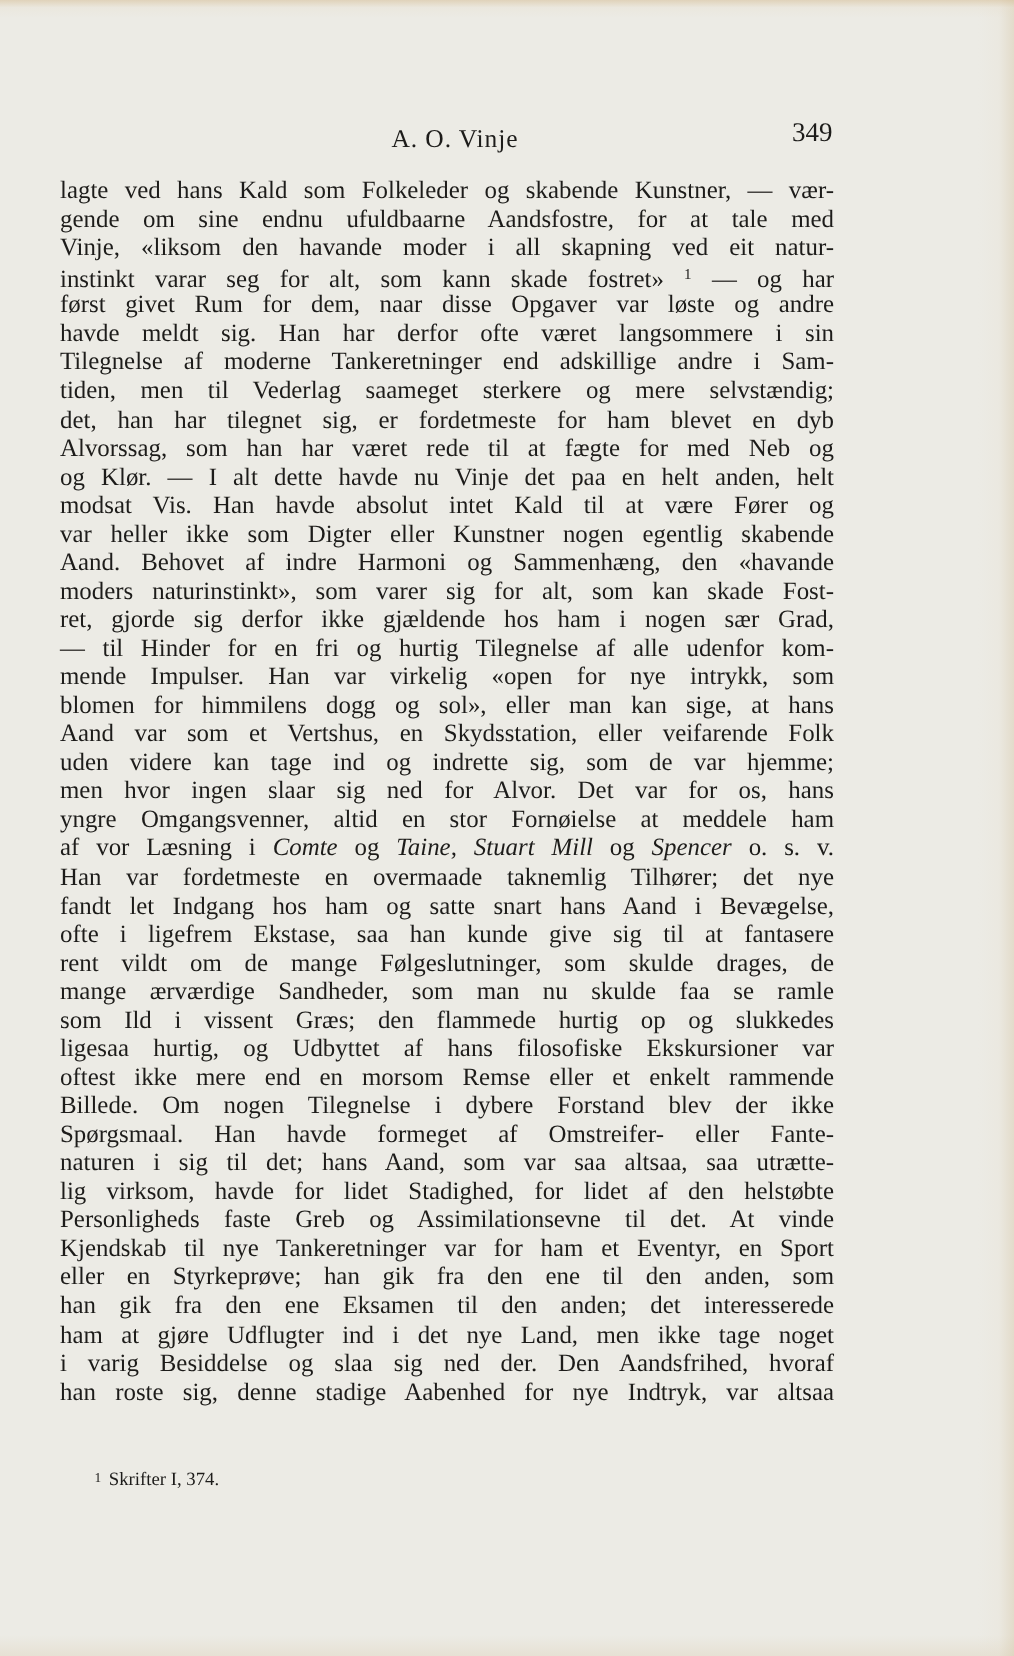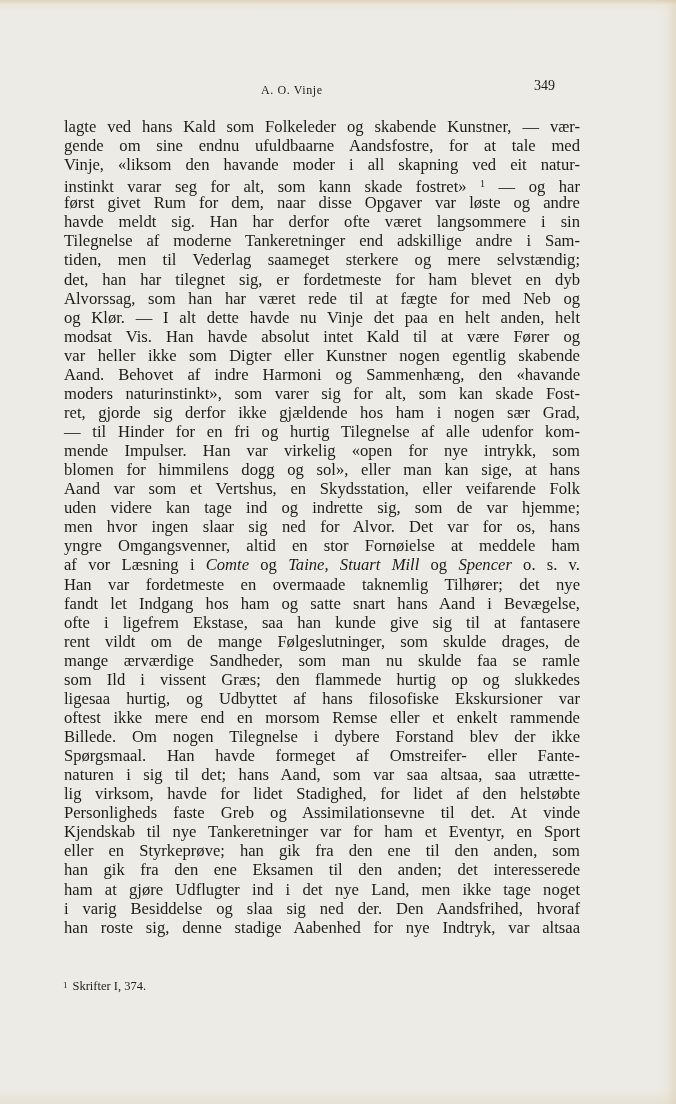--- a/index.html
+++ b/index.html
@@ -30,35 +30,34 @@
       position: absolute;
       top: 80px;
       left: 40px;
       width: 516px;
       height: 20px;
     }
     .running-title {
       position: absolute;
       left: 221px;
       top: 3px;
-      font-size: 12px;
+      font-size: 17px;
       letter-spacing: 0.6px;
     }
     .page-number {
       position: absolute;
       right: 1px;
       top: -2px;
-      font-size: 14px;
+      font-size: 18px;
     }
     .body-text {
       position: absolute;
       left: 40px;
       top: 117px;
       width: 516px;
-      margin-left: 24px;
     }
     .line {
       display: block;
       width: 516px;
       height: 19.07px;
       line-height: 19.07px;
       font-size: 16.6px;
       white-space: nowrap;
       text-align: justify;
       text-align-last: justify;

